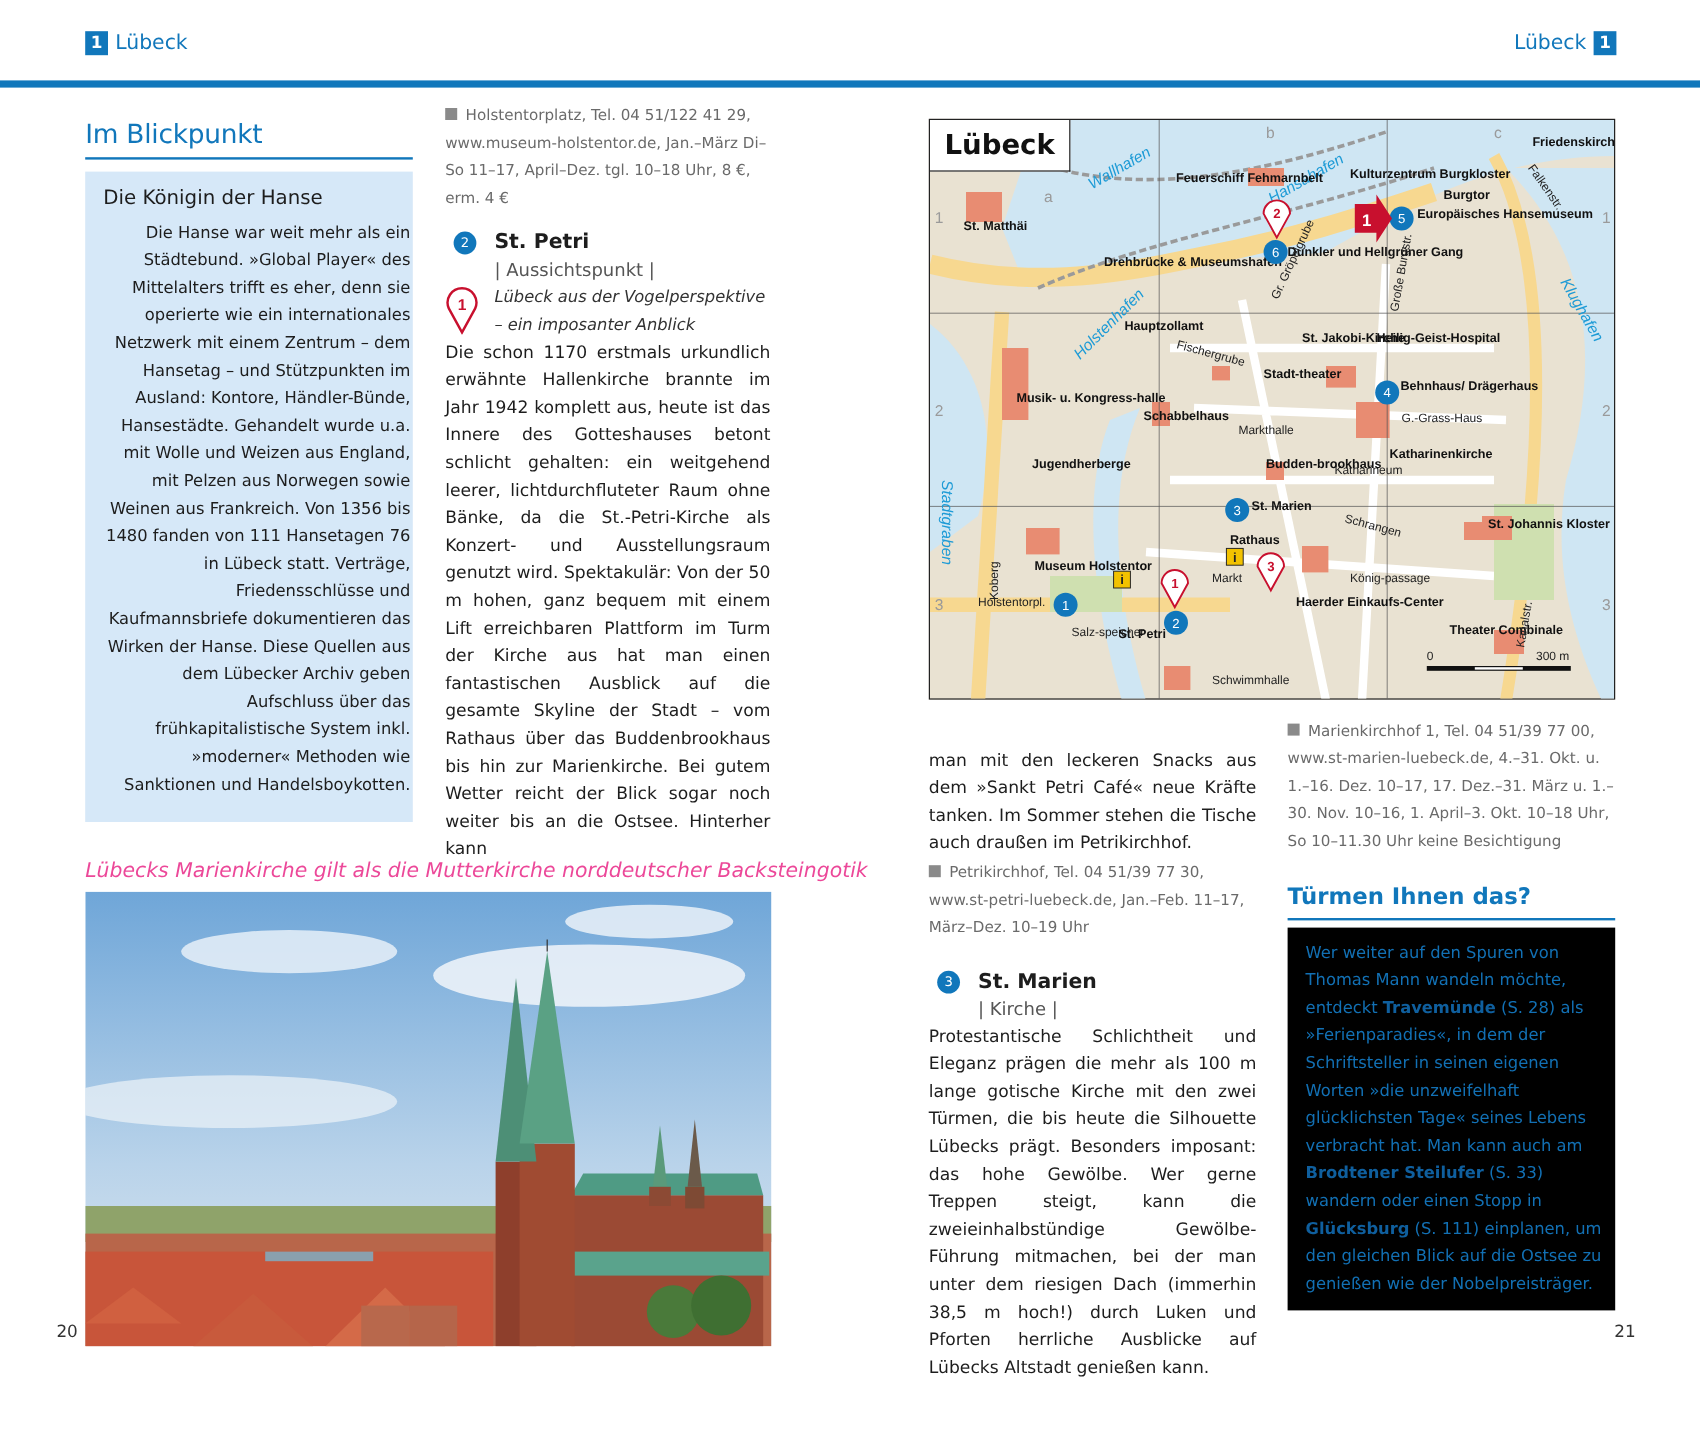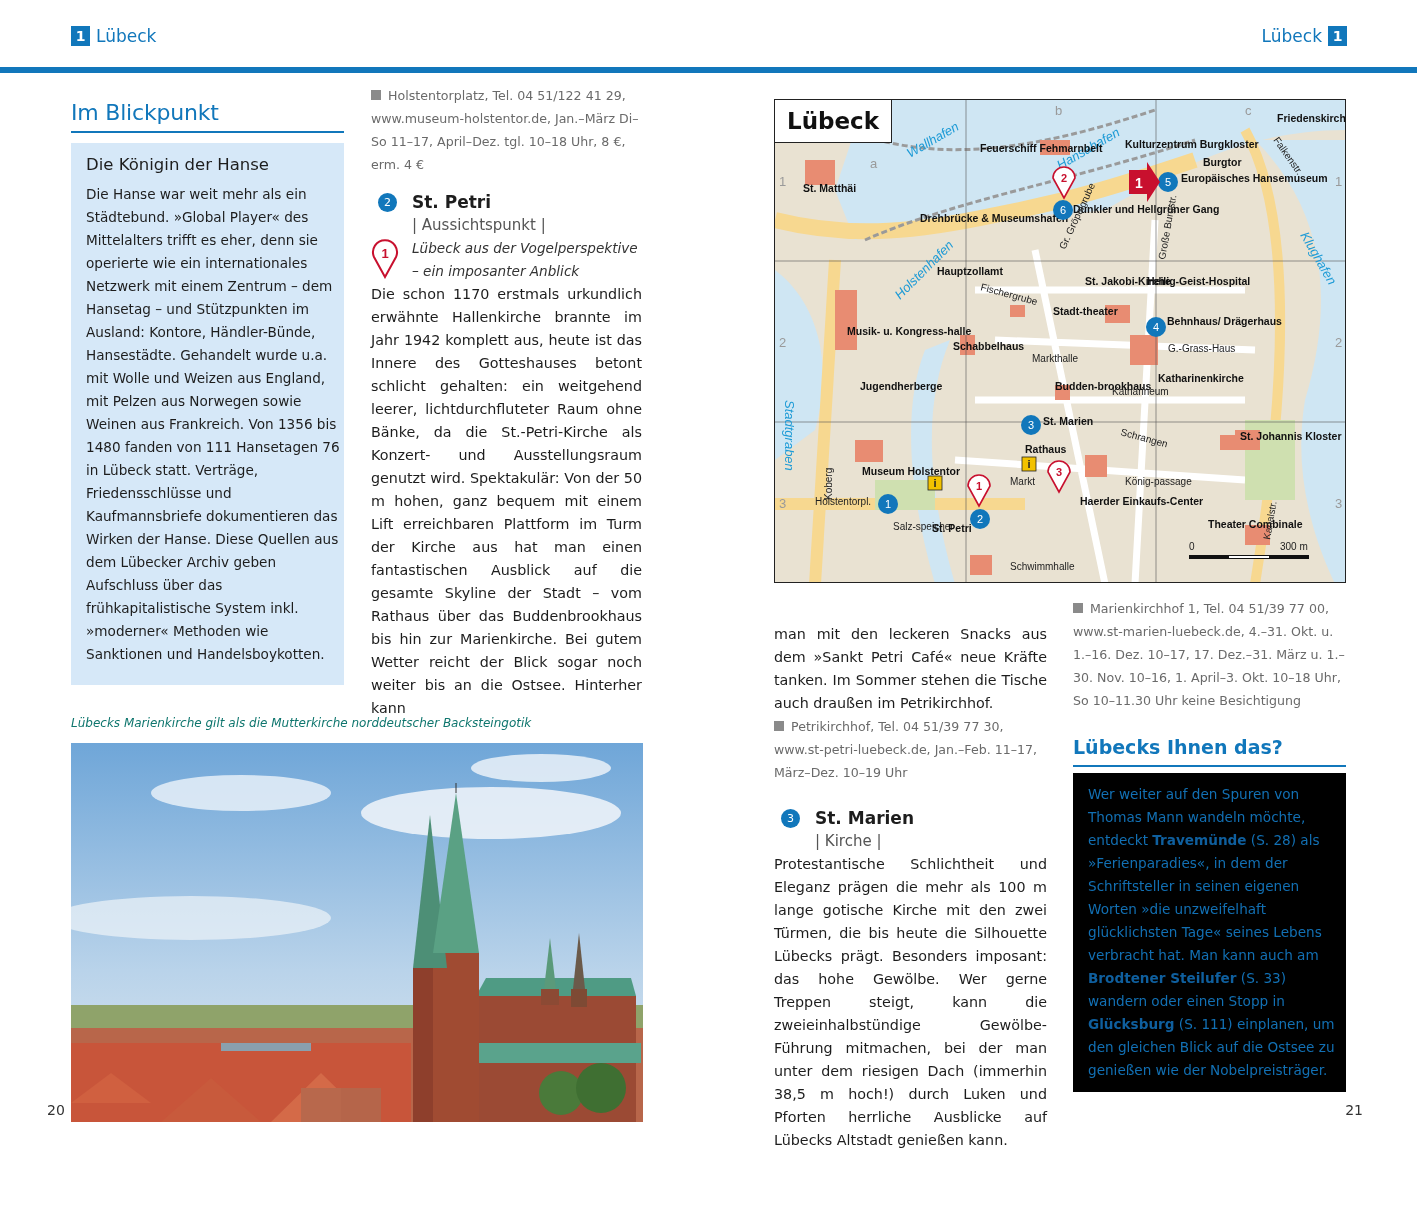--- a/index.html
+++ b/index.html
@@ -14,42 +14,42 @@
     width: 19px; height: 20px; display: inline-flex; align-items: center; justify-content: center; }
   .top-rule { position: absolute; left: 0; top: 67px; width: 1417px; height: 6px; background: #1177bb; }
 
   
   .blick-title { position: absolute; left: 71px; top: 100px; width: 273px;
     font-size: 22px; font-weight: normal; color: #1177bb; padding-bottom: 6px;
     border-bottom: 2px solid #1177bb; letter-spacing: -0.2px; }
   .blick-box { position: absolute; left: 71px; top: 143px; width: 273px; height: 542px;
     background: #d6e8f8; padding: 12px 2px 0 15px; }
   .blick-box h3 { font-size: 16.5px; font-weight: normal; color: #1d1d1d; margin-bottom: 9px; }
-  .blick-box p { font-size: 13.6px; line-height: 23px; color: #1d1d1d; }
+  .blick-box p { font-size: 13.6px; line-height: 23px; color: #1d1d1d; text-align: right; }
 
   
   .info { font-size: 12.6px; line-height: 23px; color: #6a6a6a; }
   .info .sq { display: inline-block; width: 10px; height: 10px; background: #8a8a8a; margin-right: 7px; vertical-align: 0px; }
 
   .col2 { position: absolute; left: 371px; top: 84px; width: 271px; }
   .col3 { position: absolute; left: 774px; top: 623px; width: 273px; }
   .col4 { position: absolute; left: 1073px; top: 597px; width: 273px; }
 
   .sight-head { position: relative; padding-left: 41px; margin-top: 14px; }
   .num-dot { position: absolute; left: 7px; top: 3px; width: 19px; height: 19px; border-radius: 50%;
     background: #1177bb; color: #fff; font-size: 11px; display: flex; align-items: center; justify-content: center; }
   .sight-title { font-size: 17px; font-weight: bold; color: #1d1d1d; line-height: 24px; }
   .sight-type { font-size: 15px; color: #555; line-height: 23px; }
   .tip { position: relative; padding-left: 41px; }
   .tip-pin { position: absolute; left: 0; top: 2px; }
   .tip-text { font-style: italic; font-size: 13.6px; color: #333; line-height: 23px; }
   .body-text { font-size: 14.3px; line-height: 23px; color: #1d1d1d; text-align: justify; hyphens: manual; }
   .body-text.last { text-align-last: justify; }
 
-  .caption { position: absolute; left: 71px; top: 716px; font-style: italic; font-size: 12px; color: #0f766e; }
+  .caption { position: absolute; left: 71px; top: 716px; font-style: italic; font-size: 17px; color: #ec4899; }
   .photo { position: absolute; left: 71px; top: 743px; width: 572px; height: 379px; overflow: hidden; }
 
   .gefallt-title { font-size: 19px; font-weight: bold; color: #1177bb; padding-bottom: 7px;
     border-bottom: 2px solid #1177bb; margin-top: 24px; }
   .gefallt-box { background: #000000; padding: 10px 10px 10px 15px; margin-top: 6px;
     font-size: 13.6px; line-height: 23px; color: #1270b4; }
   .gefallt-box b { color: #0f5f9e; }
 
   .page-num { position: absolute; top: 1102px; font-size: 14px; color: #333; }
 
@@ -308,18 +308,18 @@
   <div class="sight-head" style="margin-top:22px">
     <span class="num-dot">3</span>
     <div class="sight-title">St. Marien</div>
     <div class="sight-type">| Kirche |</div>
   </div>
   <div class="body-text">Protestantische Schlichtheit und Eleganz prägen die mehr als 100 m lange gotische Kirche mit den zwei Türmen, die bis heute die Silhouette Lübecks prägt. Besonders imposant: das hohe Gewölbe. Wer gerne Treppen steigt, kann die zweieinhalbstündige Gewölbe-Führung mitmachen, bei der man unter dem riesigen Dach (immerhin 38,5 m hoch!) durch Luken und Pforten herrliche Ausblicke auf Lübecks Altstadt genießen kann.</div>
 </div>
 
 <div class="col4">
   <div class="info"><span class="sq"></span><span>Marienkirchhof 1, Tel. 04 51/39 77 00, www.st-marien-luebeck.de, 4.–31. Okt. u. 1.–16. Dez. 10–17, 17. Dez.–31. März u. 1.–30. Nov. 10–16, 1. April–3. Okt. 10–18 Uhr, So 10–11.30 Uhr keine Besichtigung</span></div>
-  <div class="gefallt-title">Lübecks Ihnen das?</div>
+  <div class="gefallt-title">Türmen Ihnen das?</div>
   <div class="gefallt-box"><span>Wer weiter auf den Spuren von Thomas Mann wandeln möchte, entdeckt </span><b>Travemünde</b><span> (S. 28) als »Ferienparadies«, in dem der Schriftsteller in seinen eigenen Worten »die unzweifelhaft glücklichsten Tage« seines Lebens verbracht hat. Man kann auch am </span><b>Brodtener Steilufer</b><span> (S. 33) wandern oder einen Stopp in </span><b>Glücksburg</b><span> (S. 111) einplanen, um den gleichen Blick auf die Ostsee zu genießen wie der Nobelpreisträger.</span></div>
 </div>
 
 <div class="page-num" style="left:47px">20</div>
 <div class="page-num" style="right:54px">21</div>
 
 </body></html>

